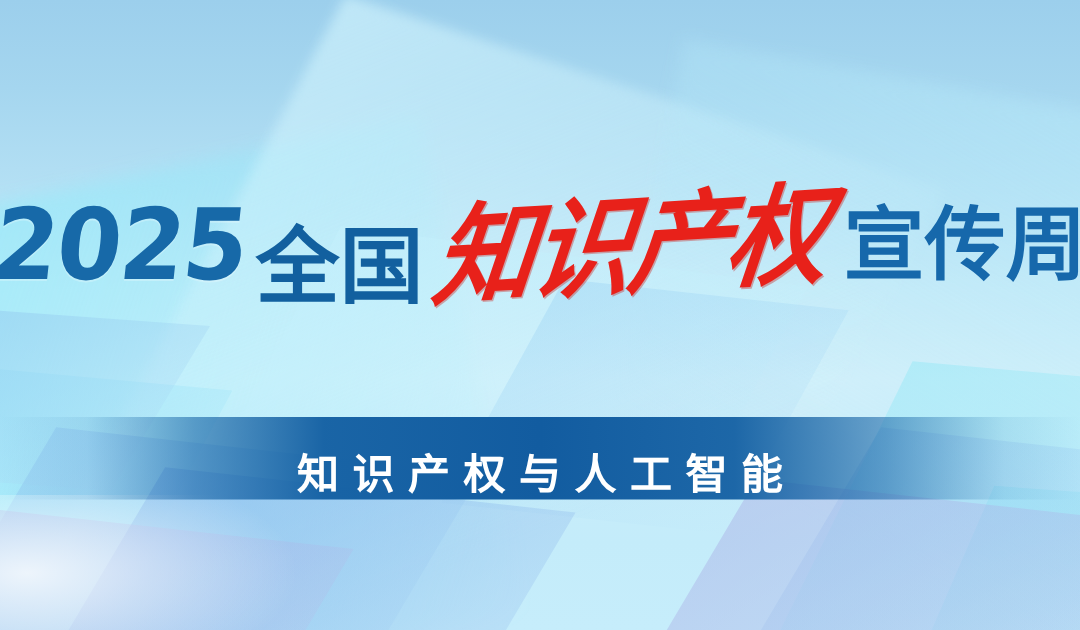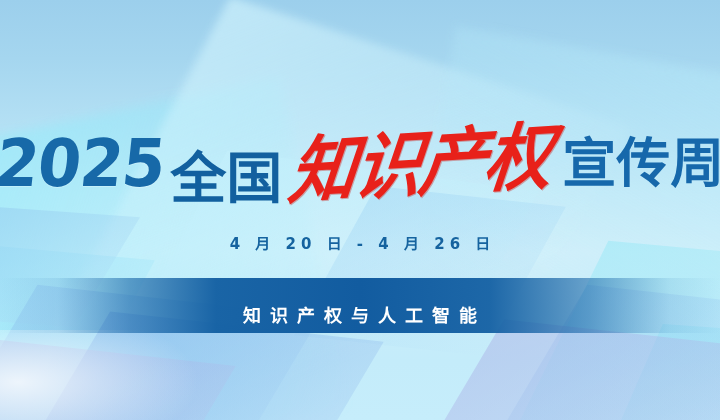--- a/index.html
+++ b/index.html
@@ -230,21 +230,21 @@
   }
   .band-text {
     position: absolute;
     left: 0; right: 0;
     top: 278px;
     height: 71px;
     display: flex;
     align-items: center;
     justify-content: center;
     font-family: Liberation Serif, serif;
-    font-size: 18px;
+    font-size: 28px;
     font-weight: 700;
     color: #ffffff;
     letter-spacing: 9px;
     text-indent: 9px;
     white-space: nowrap;
   }
 </style>
 </head>
 <body>
 
@@ -269,19 +269,18 @@
 
   <div class="content">
 
     <div class="headline">
       <span class="year">2025</span>
       <span class="quanguo">全国</span>
       <span class="calli">知识产权</span>
       <span class="week">宣传周</span>
     </div>
 
-    <div class="dateline">4 月 20 日 - 4 月 26 日</div>
 
     <div class="band"></div>
     <div class="band-text">知识产权与人工智能</div>
 
   </div>
 </div>
 
 </body></html>

